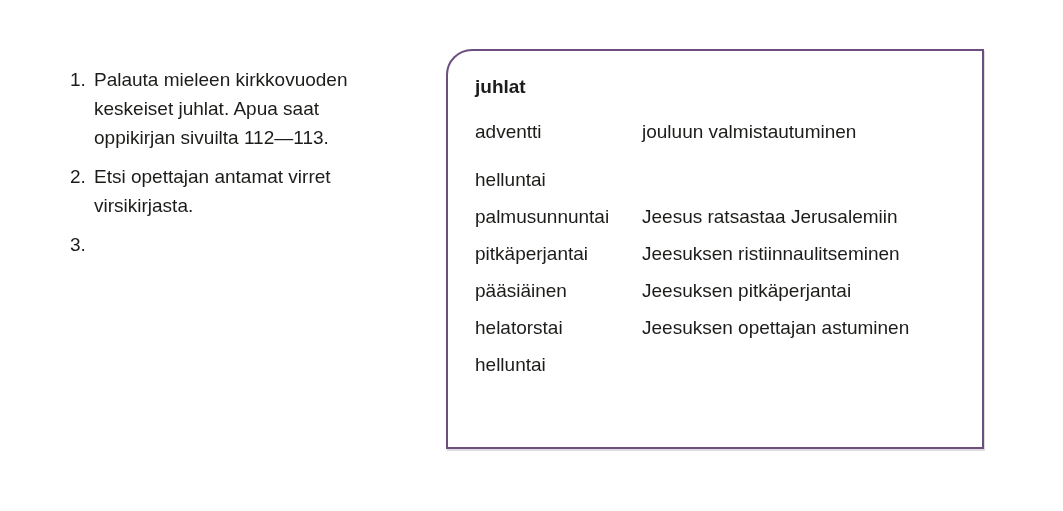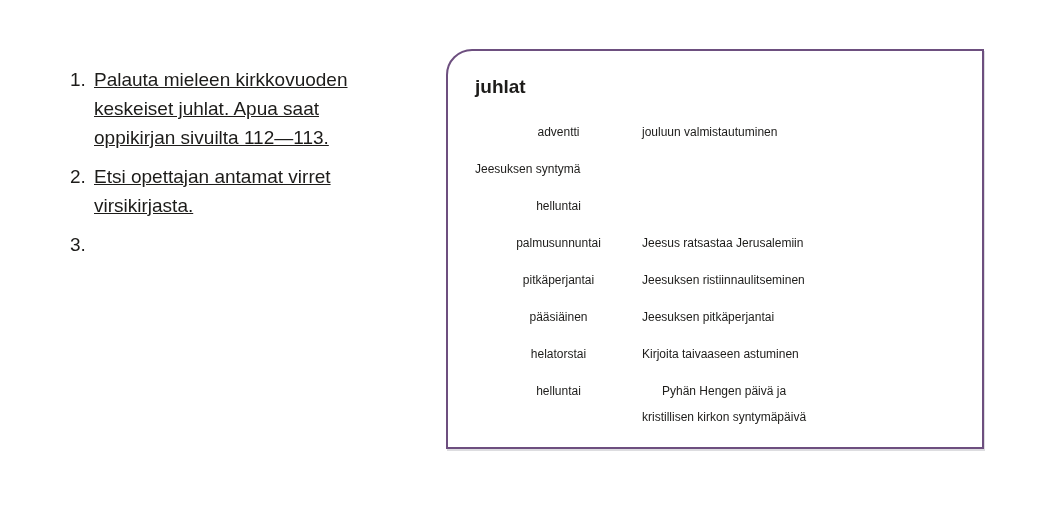--- a/index.html
+++ b/index.html
@@ -28,21 +28,20 @@
   .instr-item {
     display: flex;
     margin-bottom: 10px;
   }
   .instr-number {
     flex: 0 0 24px;
     width: 24px;
   }
   .instr-text {
     white-space: pre-line;
-    text-decoration: underline;
   }
 
   
   .glossary-box {
     position: absolute;
     left: 446px;
     top: 49px;
     width: 538px;
     height: 400px;
     box-sizing: border-box;
@@ -52,24 +51,23 @@
     padding: 25px 18px 0 27px;
     box-shadow: 1px 2px 0 rgba(120,120,130,0.25);
   }
   .glossary-title {
     font-size: 19px;
     font-weight: bold;
     margin: 0 0 21px 0;
   }
   .glossary-row {
     display: flex;
-    font-size: 12px;
+    font-size: 19px;
     line-height: 26px;
     margin-bottom: 11px;
-    text-align: center;
   }
   .glossary-term {
     flex: 0 0 167px;
     width: 167px;
   }
   .glossary-def {
     white-space: pre-line;
   }
 </style>
 </head>
@@ -93,39 +91,36 @@
 </ol>
 
 <div class="glossary-box" style="border-color: rgb(109, 79, 127);">
   <div class="glossary-title">juhlat</div>
 
   <div class="glossary-row">
     <span class="glossary-term">adventti</span>
     <span class="glossary-def">jouluun valmistautuminen</span>
   </div>
   <div class="glossary-row">
-    <span class="glossary-def">Jeesuksen syntymä</span>
   </div>
   <div class="glossary-row">
     <span class="glossary-term">helluntai</span>
   </div>
   <div class="glossary-row">
     <span class="glossary-term">palmusunnuntai</span>
     <span class="glossary-def">Jeesus ratsastaa Jerusalemiin</span>
   </div>
   <div class="glossary-row">
     <span class="glossary-term">pitkäperjantai</span>
     <span class="glossary-def">Jeesuksen ristiinnaulitseminen</span>
   </div>
   <div class="glossary-row">
     <span class="glossary-term">pääsiäinen</span>
     <span class="glossary-def">Jeesuksen pitkäperjantai</span>
   </div>
   <div class="glossary-row">
     <span class="glossary-term">helatorstai</span>
-    <span class="glossary-def">Kirjoita taivaaseen astuminen</span>
+    <span class="glossary-def">Jeesuksen opettajan astuminen</span>
   </div>
   <div class="glossary-row">
     <span class="glossary-term">helluntai</span>
-    <span class="glossary-def">Pyhän Hengen päivä ja
-kristillisen kirkon syntymäpäivä</span>
   </div>
 </div>
 
 </body></html>

